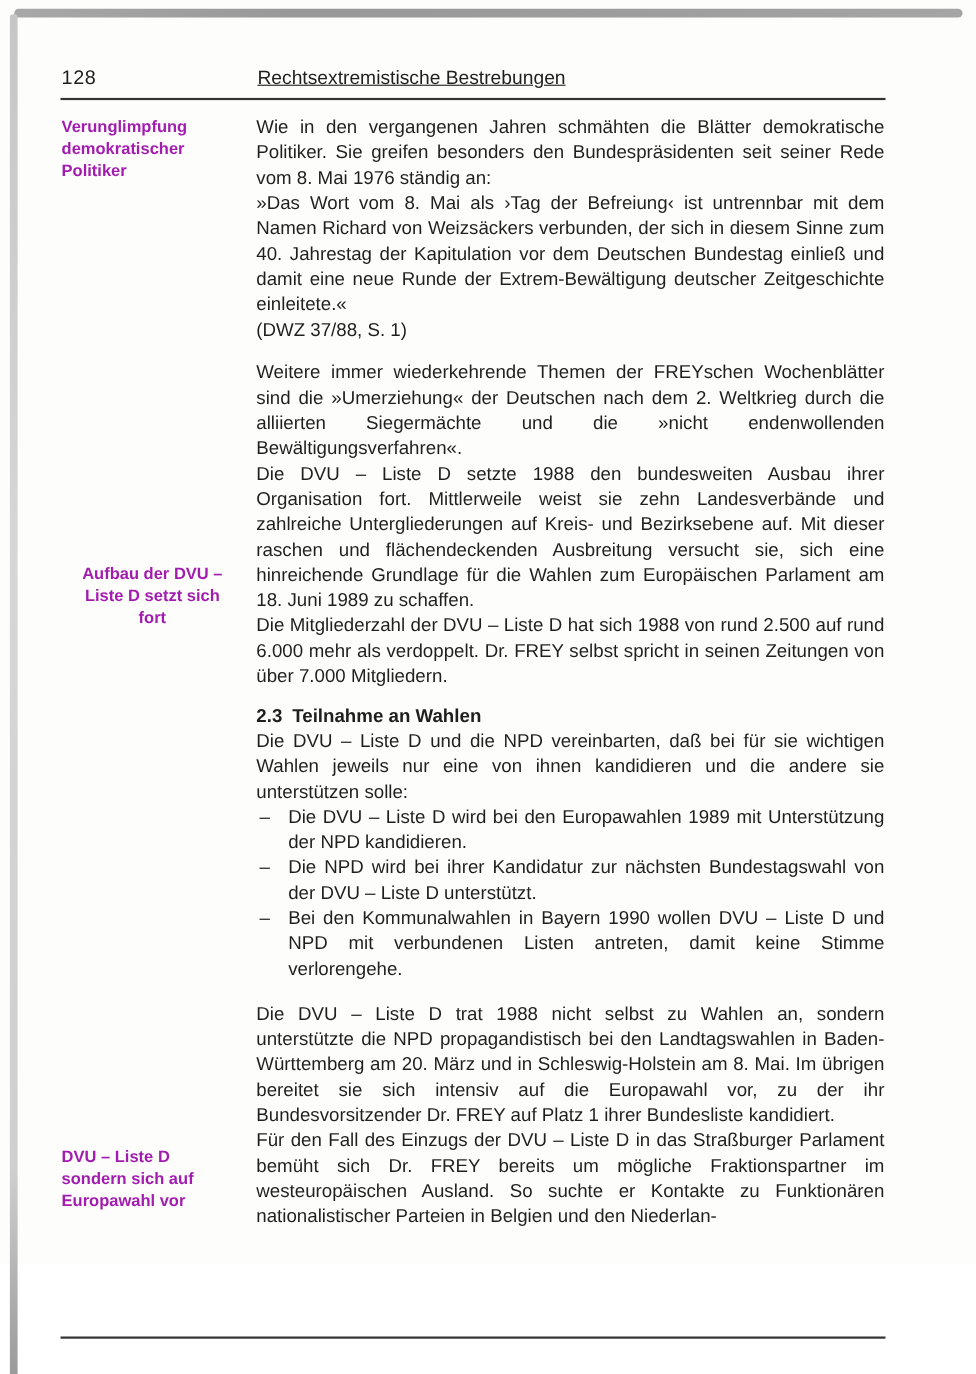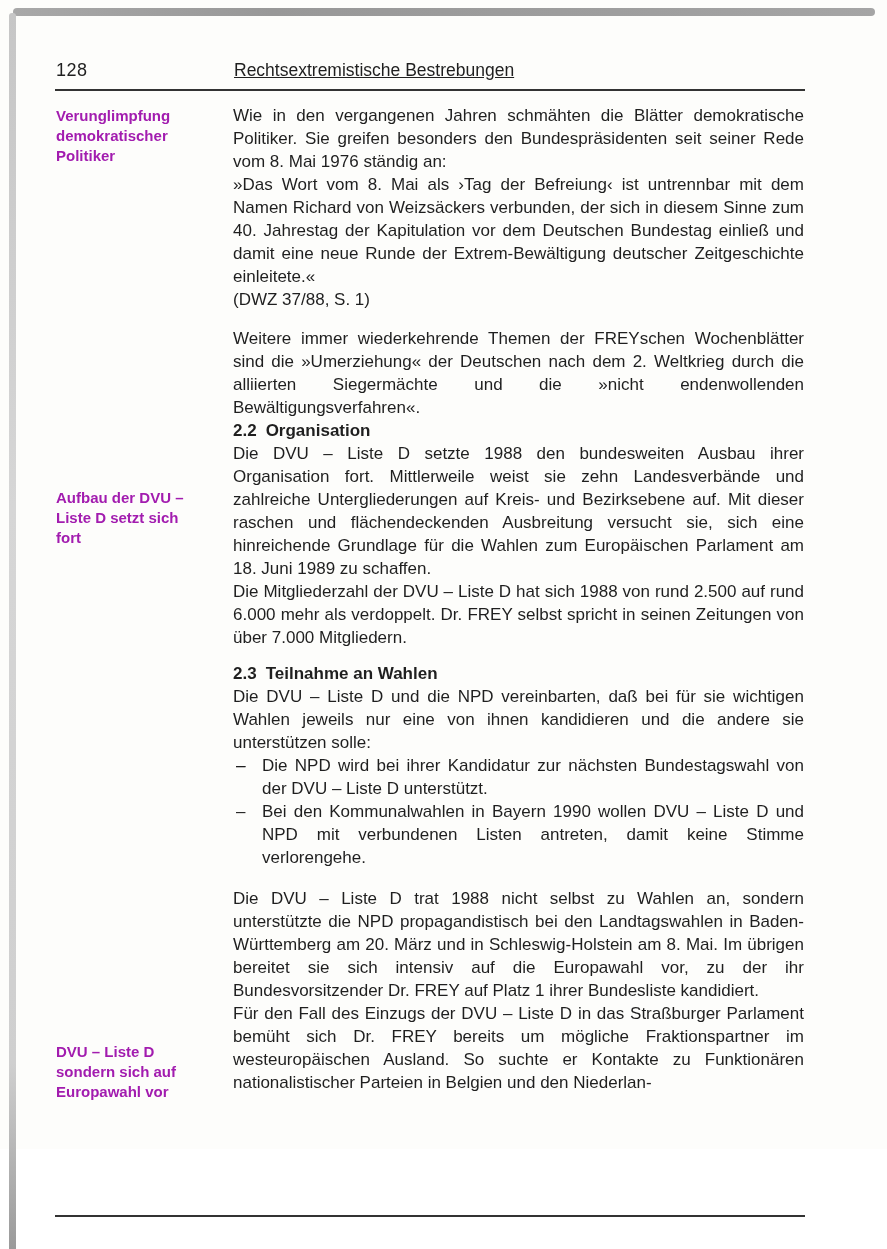--- a/index.html
+++ b/index.html
@@ -48,21 +48,21 @@
     width: 750px; height: 2px; background: #333333;
   }
   
   .margin-note {
     position: absolute; left: 56px; width: 165px;
     font-size: 15px; font-weight: bold; line-height: 20px;
     color: #a21caf;
     white-space: pre-line;
   }
   .mn-1 { top: 106px; }
-  .mn-2 { top: 488px; }
+  .mn-2 { top: 512px; text-align: center; }
   .mn-3 { top: 1042px; }
   .mn-4 { top: 1142px; }
   
   .content {
     position: absolute; left: 233px; top: 104px; width: 571px;
     font-size: 17px; line-height: 23px; color: #1f1f1f;
     text-align: justify;
     hyphens: manual;
     -webkit-hyphens: manual;
   }
@@ -104,36 +104,34 @@
     <p class="para-intro">Wie in den vergangenen Jahren schmähten die Blätter demokrati­sche Politiker. Sie greifen besonders den Bundespräsidenten seit seiner Rede vom 8. Mai 1976 ständig an:</p>
 
     <div class="quote-block">
       <p>»Das Wort vom 8. Mai als ›Tag der Befreiung‹ ist untrennbar mit dem Namen Richard von Weizsäckers verbunden, der sich in die­sem Sinne zum 40. Jahrestag der Kapitulation vor dem Deut­schen Bundestag einließ und damit eine neue Runde der Extrem-Bewältigung deutscher Zeitgeschichte einleitete.«</p>
       <p>(DWZ 37/88, S. 1)</p>
     </div>
 
     <p class="para-themes">Weitere immer wiederkehrende Themen der FREYschen Wochen­blätter sind die »Umerziehung« der Deutschen nach dem 2. Welt­krieg durch die alliierten Siegermächte und die »nicht endenwollen­den Bewältigungsverfahren«.</p>
 
     <div class="sec-22-block">
-      <p class="section-heading">
-        <span class="sec-num">2.2</span><span>Organisation</span>
-      </p>
       <p>Die DVU – Liste D setzte 1988 den bundesweiten Ausbau ihrer Organisation fort. Mittlerweile weist sie zehn Landesverbände und zahlreiche Untergliederungen auf Kreis- und Bezirksebene auf. Mit dieser raschen und flächendeckenden Ausbreitung versucht sie, sich eine hinreichende Grundlage für die Wahlen zum Europäi­schen Parlament am 18. Juni 1989 zu schaffen.</p>
       <p>Die Mitgliederzahl der DVU – Liste D hat sich 1988 von rund 2.500 auf rund 6.000 mehr als verdoppelt. Dr. FREY selbst spricht in sei­nen Zeitungen von über 7.000 Mitgliedern.</p>
     </div>
 
     <div>
       <p class="section-heading">
         <span class="sec-num">2.3</span><span>Teilnahme an Wahlen</span>
       </p>
       <p>Die DVU – Liste D und die NPD vereinbarten, daß bei für sie wichti­gen Wahlen jeweils nur eine von ihnen kandidieren und die andere sie unterstützen solle:</p>
 
       <ul class="bullet-list">
         <li class="bullet-item">
           <span class="dash">–</span>
+          <span>Die DVU – Liste D wird bei den Europawahlen 1989 mit Unter­stützung der NPD kandidieren.</span>
         </li>
         <li class="bullet-item">
           <span class="dash">–</span>
           <span>Die NPD wird bei ihrer Kandidatur zur nächsten Bundestags­wahl von der DVU – Liste D unterstützt.</span>
         </li>
         <li class="bullet-item">
           <span class="dash">–</span>
           <span>Bei den Kommunalwahlen in Bayern 1990 wollen DVU – Liste D und NPD mit verbundenen Listen antreten, damit keine Stimme verlorengehe.</span>
         </li>
       </ul>

